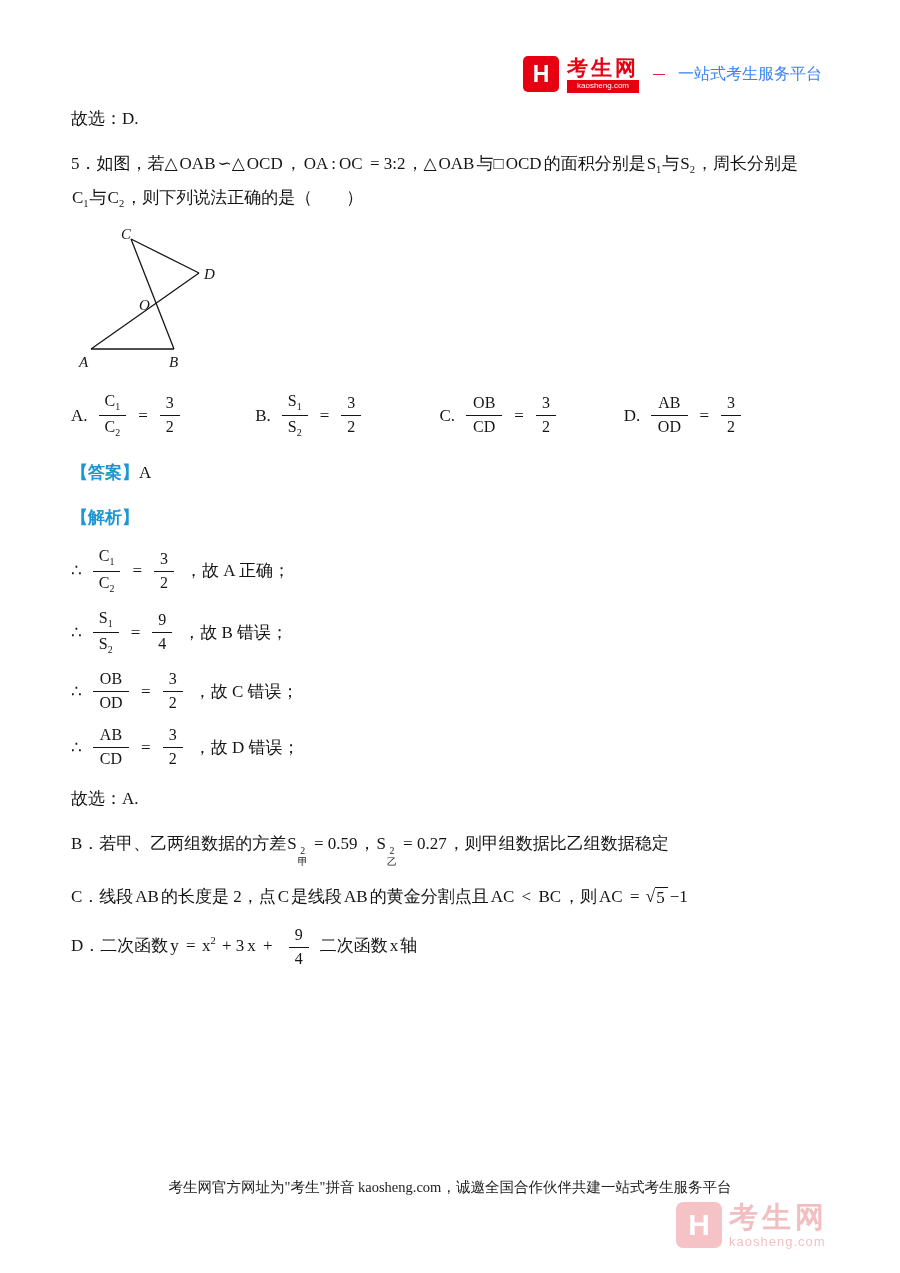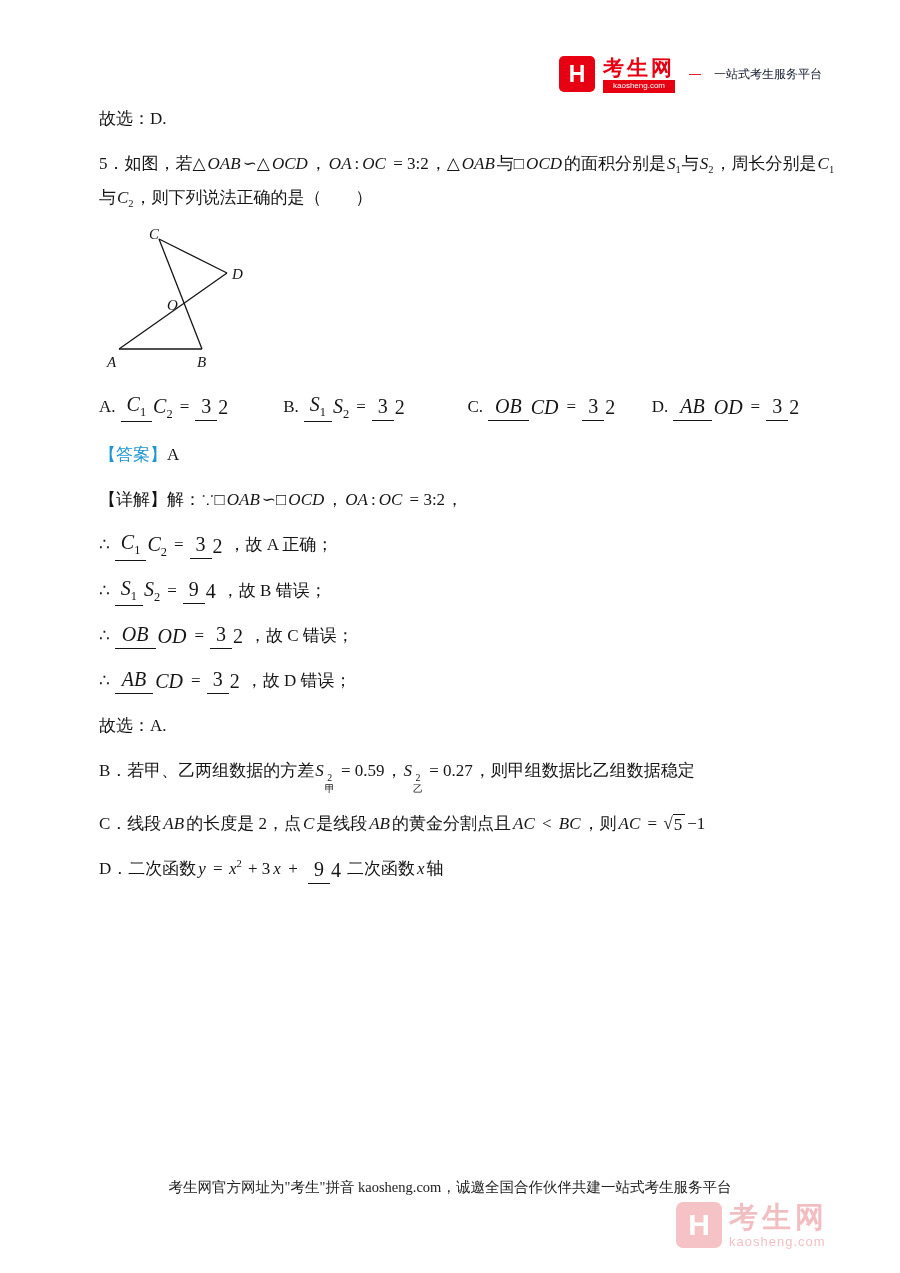--- a/index.html
+++ b/index.html
@@ -13,37 +13,37 @@
   
   .header-logo { position:absolute; top:56px; right:78px; display:flex; align-items:center; gap:8px; }
   .logo-icon {
     width:36px; height:36px; background:#e60012; border-radius:5px; color:#fff;
     display:flex; align-items:center; justify-content:center;
     font-family:"Liberation Sans",sans-serif; font-weight:bold; font-size:23px;
   }
   .logo-text { display:flex; flex-direction:column; }
   .logo-name { color:#e60012; font-size:21px; font-weight:bold; letter-spacing:3px; line-height:1.15; font-family:"Liberation Sans",sans-serif; }
   .logo-domain { background:#e60012; color:#fff; font-size:8px; line-height:1.3; text-align:center; padding:1px 2px; font-family:"Liberation Sans",sans-serif; }
-  .logo-tagline { color:#0f172a; font-size:12px; margin-left:5px; font-family:"Liberation Sans",sans-serif; }
+  .logo-tagline { color:#3b82f6; font-size:16px; margin-left:5px; font-family:"Liberation Sans",sans-serif; }
   .logo-dash { color:#e60012; font-size:12px; margin-left:6px; font-family:"Liberation Sans",sans-serif; }
 
   
-  .doc { position:absolute; left:99px; top:102px; width:737px; }
+  .doc { position:absolute; left:71px; top:102px; width:737px; }
   .line { font-size:17px; line-height:1.95; margin-bottom:12px; }
   .mathline { margin:6px 0 12px; display:flex; align-items:center; flex-wrap:wrap; }
   .mathline > * { flex:none; }
-  .blue { color:#1e96d2; }
-  .mi { font-family:"Liberation Serif",serif; font-style:italic; margin:0 2px; }
+  .blue { color:#1e96d2;font-weight:bold; }
+  .mi { font-family:"Liberation Serif",serif; margin:0 2px; }
   .mn { font-family:"Liberation Serif",serif; margin:0 1px; white-space:pre; }
   .varwrap { white-space:nowrap; margin:0 1px; }
   .varwrap .mi { margin:0; }
   sub.script { font-size:0.62em; }
   sup.script { font-size:0.62em; }
   .supsub { display:inline-flex; flex-direction:column; align-items:center; font-size:0.58em; line-height:1.15; vertical-align:-0.5em; margin-left:1px; font-style:normal; }
-  .frac { display:inline-flex; align-items:center; vertical-align:middle; margin:0 5px; font-size:20px; line-height:1.3; }
+  .frac { display:inline-flex; flex-direction:column; align-items:center; vertical-align:middle; margin:0 11px; font-size:16px; line-height:1.3; }
   .frac .num { border-bottom:1.2px solid #151515; padding:0 5px 1px; display:inline-flex; align-items:center; }
   .frac .den { padding-top:1px; display:inline-flex; align-items:center;justify-content:center; }
   .sqrt { display:inline-flex; align-items:flex-start; margin:0 1px; }
   .sqrt .rsign { line-height:1.2; }
   .sqrt .rad { border-top:1.2px solid #151515; padding:0 3px 0 1px; line-height:1.2; }
 
   
   .fig { margin:4px 0 10px 0; }
   .fig svg text { font-family:"Liberation Serif",serif; font-style:italic; font-size:15px; fill:#151515; }
 
@@ -172,21 +172,21 @@
               <span class="mn">3</span>
             </span>
             <span class="den">
               <span class="mn">2</span>
             </span>
           </span>
         </span>
     </div>
 
     <p class="line"><span class="run-text blue">【答案】</span><span class="run-text">A</span></p>
-    <p class="line"><span class="run-text">【详解】解：∵□</span><span class="mi">OAB</span><span class="run-text">∽□</span><span class="mi">OCD</span><span class="run-text">，</span><span class="mi">OA</span><span class="mn">:</span><span class="mi">OC</span><span class="mn"> = 3:2</span><span class="run-text">，</span></p>
+    <p class="line"><span class="run-text blue">【解析】</span></p>
 
     <div class="line mathline">
         <span class="run-text">∴</span>
         <span class="frac">
           <span class="num">
             <span class="varwrap"><span class="mi">C</span><sub class="script">1</sub></span>
           </span>
           <span class="den">
             <span class="varwrap"><span class="mi">C</span><sub class="script">2</sub></span>
           </span>

